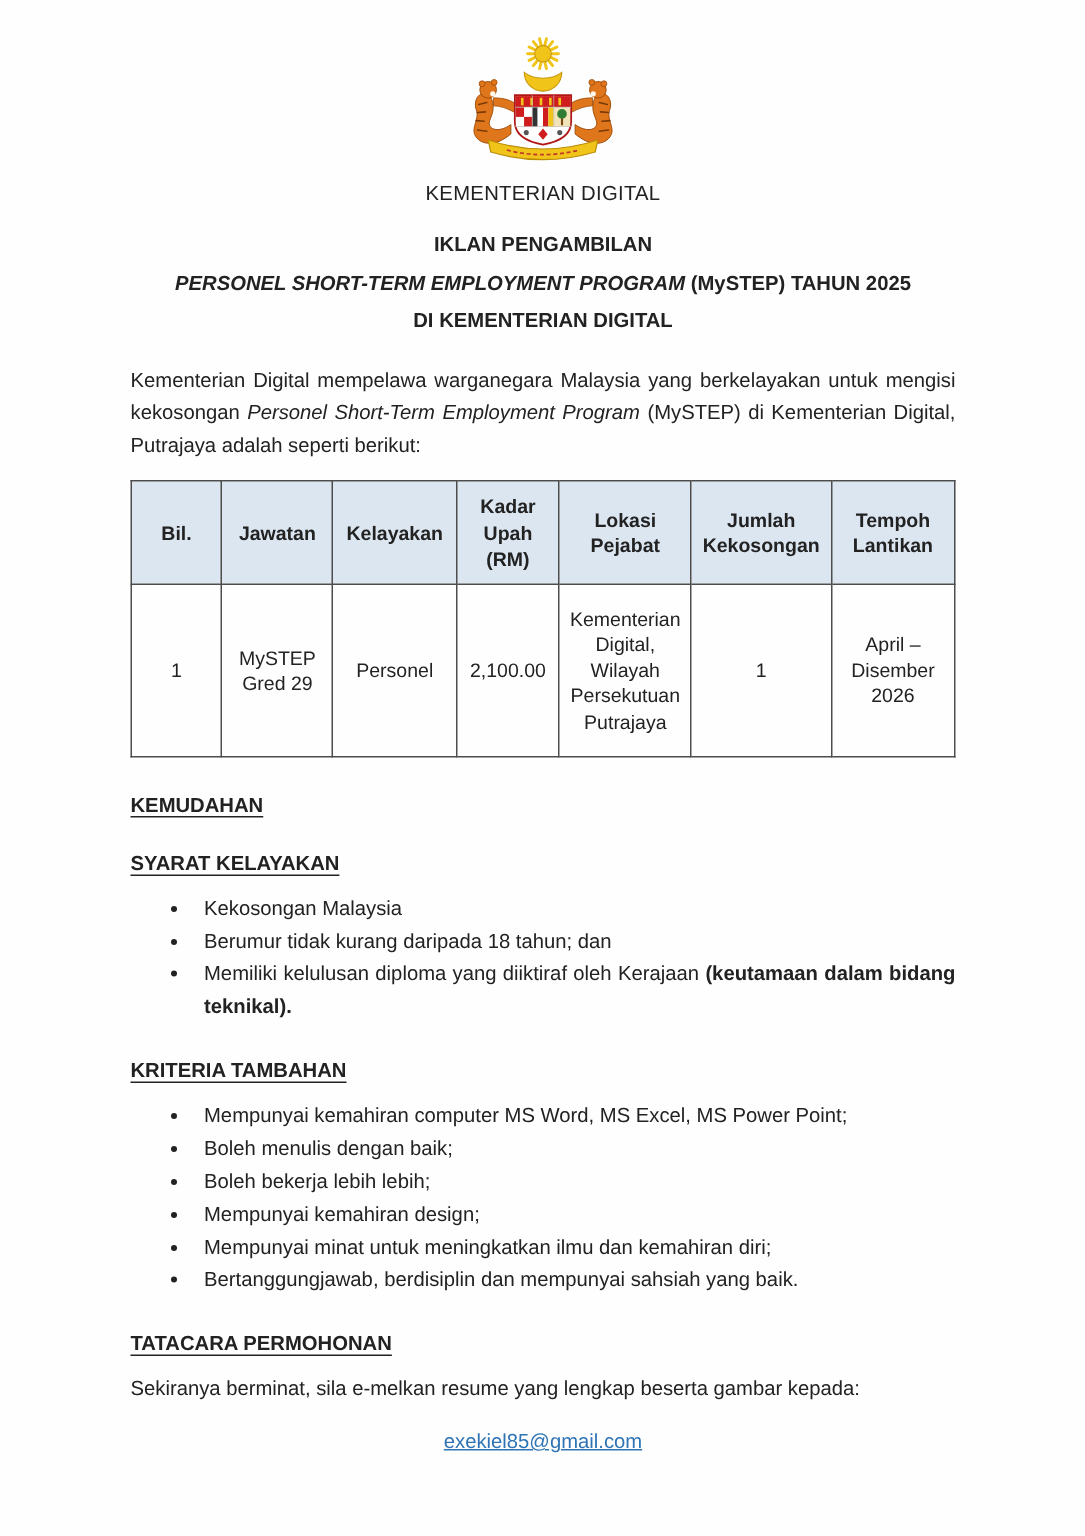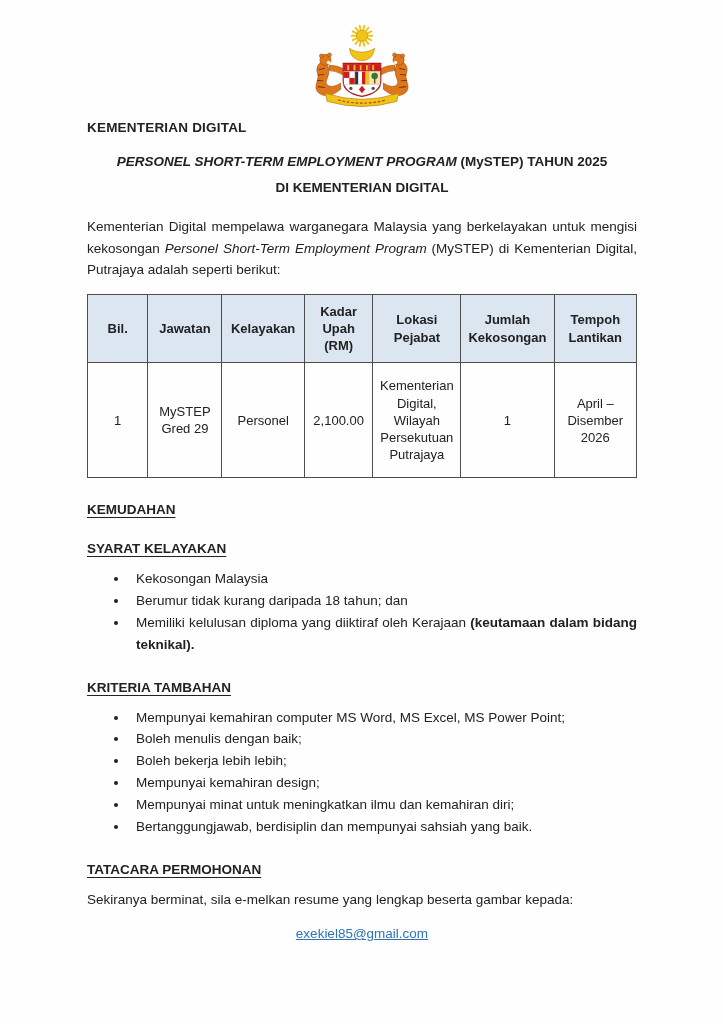--- a/index.html
+++ b/index.html
@@ -12,22 +12,22 @@
   .page {
     width: 723px;
     min-height: 1024px;
     margin: 0 auto;
     background: #fefefe;
     padding: 24px 86px 40px 87px;
   }
   
   .crest-wrap { text-align: center; margin-bottom: 6px; }
   .ministry {
-    text-align: left;
-    font-weight: bold;
+    text-align: center;
+    font-weight: normal;
     font-size: 13.5px;
     letter-spacing: 0.2px;
     margin: 6px 0 0 0;
   }
   .title-block { margin-top: 17px; }
   .title-block p {
     text-align: center;
     font-weight: bold;
     font-size: 13.5px;
     line-height: 1.45;
@@ -176,20 +176,21 @@
       </g>
 
       <path d="M24,77.5 Q65,91 106,77.5 L104,86.5 Q65,98 26,86.5 Z" fill="#f0c419" stroke="#bb8d07" stroke-width="0.9"></path>
       <path d="M38,85 Q65,92 92,85" stroke="#c0392b" stroke-width="1.3" fill="none" stroke-dasharray="3,2"></path>
     </svg>
   </div>
 
   <p class="ministry">KEMENTERIAN DIGITAL</p>
 
   <div class="title-block">
+    <p>IKLAN PENGAMBILAN</p>
     <p><span class="it">PERSONEL SHORT-TERM EMPLOYMENT PROGRAM</span><span> (MySTEP) TAHUN 2025</span></p>
     <p>DI KEMENTERIAN DIGITAL</p>
   </div>
 
   <p class="intro"><span>Kementerian Digital mempelawa warganegara Malaysia yang berkelayakan untuk mengisi kekosongan </span><span class="it">Personel Short-Term Employment Program</span><span> (MySTEP) di Kementerian Digital, Putrajaya adalah seperti berikut:</span></p>
 
   <table class="vacancy">
     <colgroup>
       <col style="width:11%">
         <col style="width:13.5%">

